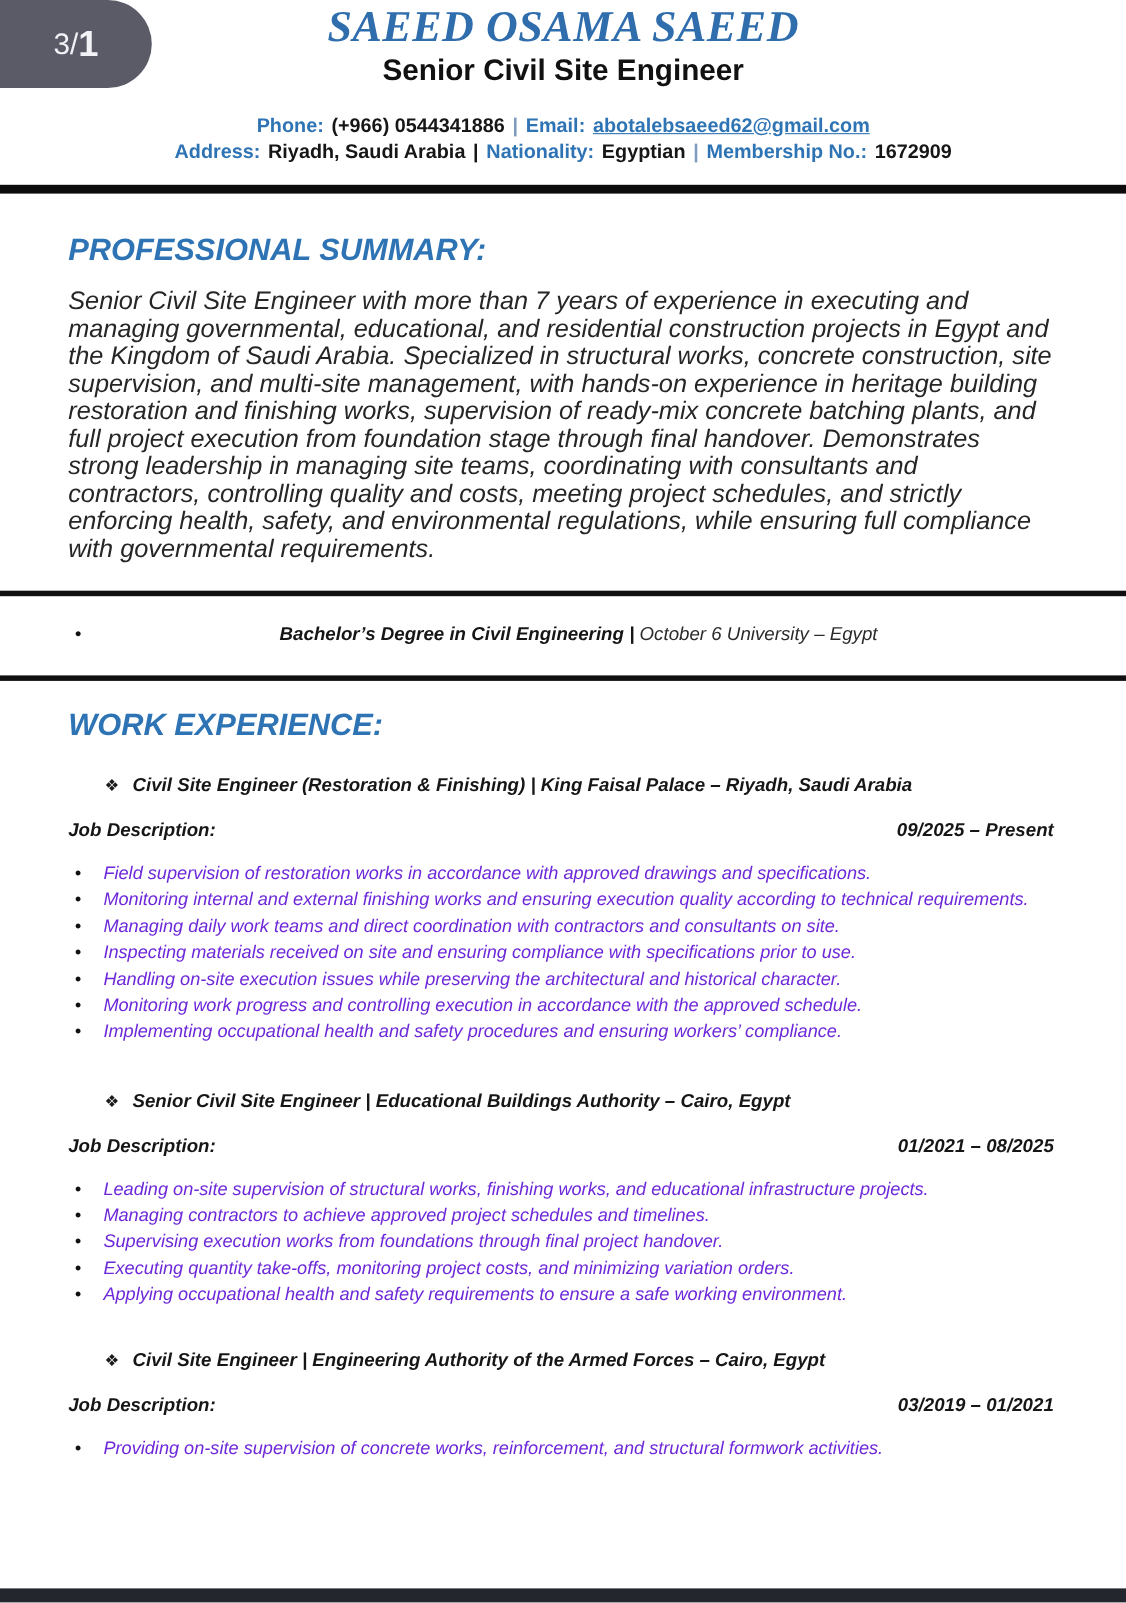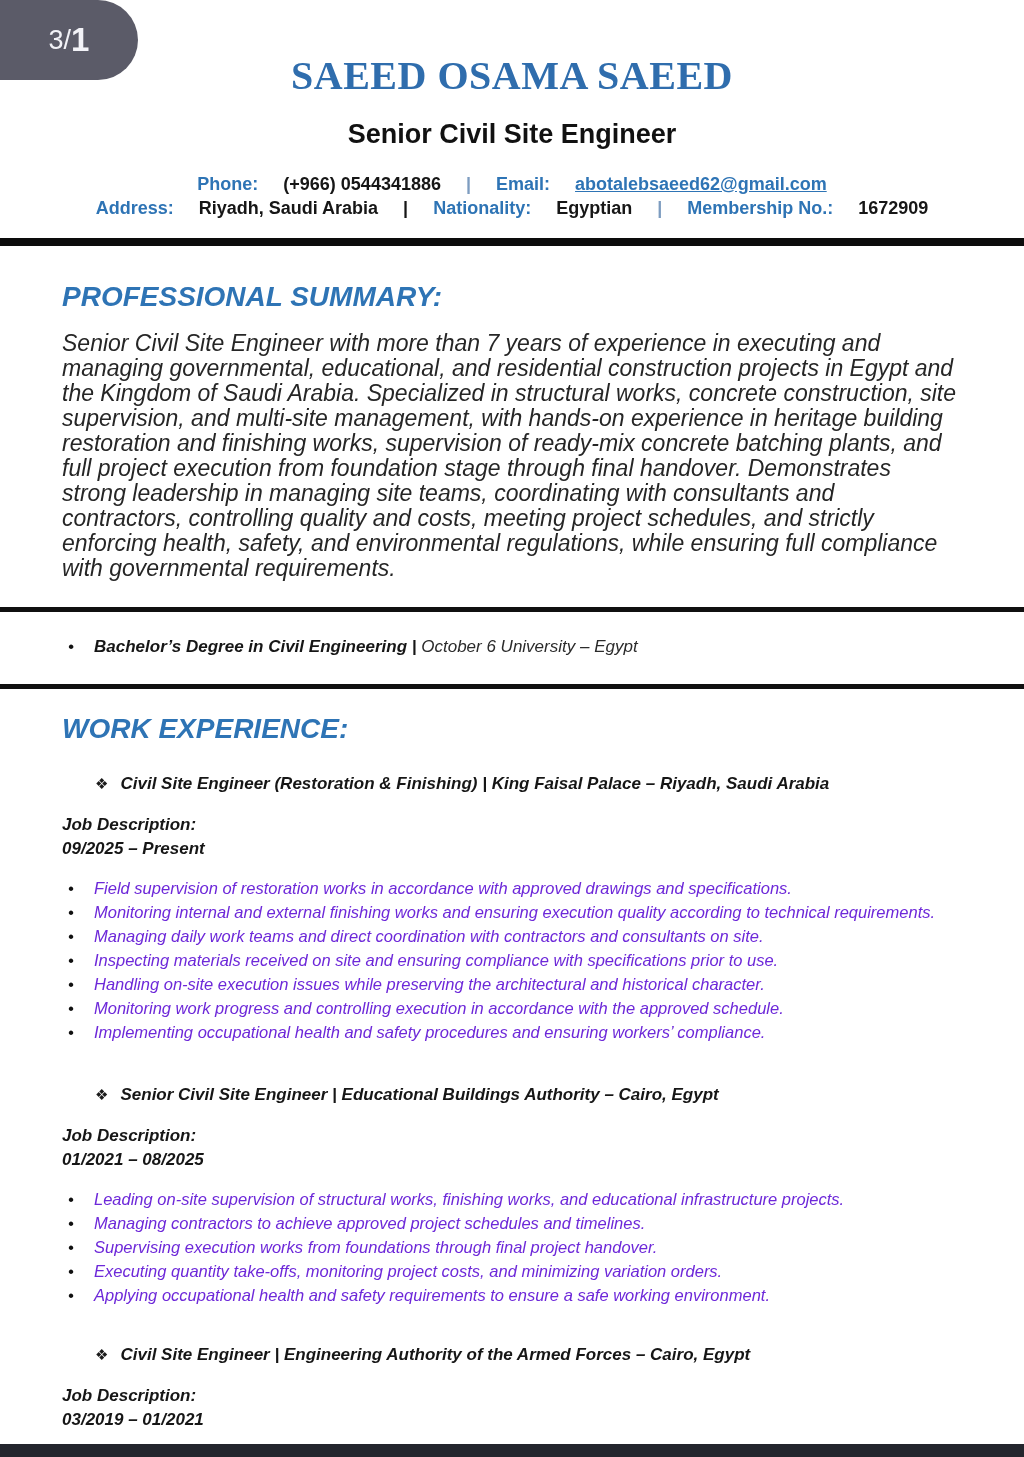--- a/index.html
+++ b/index.html
@@ -25,31 +25,31 @@
     width:138px;height:80px;
     background:var(--badge-gray);
     border-radius:0 42px 42px 0;
     display:flex;align-items:center;justify-content:center;
     color:#f2f2f7;
   }
   .badge-light{font-size:27px;font-weight:400;}
   .badge-bold{font-size:33px;font-weight:700;}
   
   .name{
-    margin-top:52px;text-align:center;
+    text-align:center;
     font-family:"Liberation Serif",serif;
     font-weight:700;font-size:40px;line-height:48px;
-    color:var(--name-blue);letter-spacing:0.5px;
+    color:var(--name-blue);letter-spacing:0.5px;font-style:italic;
   }
   .subtitle{
-    margin-top:18px;text-align:center;
+    text-align:center;
     font-size:27px;line-height:32px;font-weight:700;color:#111111;
   }
   .contact{
-    display:flex;justify-content:center;align-items:flex-end;gap:25px;
+    display:flex;justify-content:center;align-items:flex-end;gap:7px;
     font-size:18px;font-weight:700;line-height:24px;
   }
   .contact-1{margin-top:22px;}
   .contact-2{margin-top:0;}
   .lbl{color:var(--accent-blue);}
   .val{color:#161616;}
   .sep{color:var(--sep-light);font-weight:700;}
   .sepb{color:#161616;font-weight:700;}
   .link{color:var(--accent-blue);text-decoration:underline;cursor:pointer;}
   
@@ -74,42 +74,42 @@
   ul.bullets{list-style:none;margin-top:15px;}
   ul.bullets li{
     position:relative;padding-left:32px;
     font-size:16.5px;line-height:24px;color:#6d28d9;
   }
   ul.bullets li::before{
     content:"•";position:absolute;left:6px;top:0;color:#111111;
   }
   .edu-row{
     position:relative;margin-top:23px;padding-left:32px;
-    font-size:17px;line-height:24px;
+    font-size:17px;line-height:24px;text-align:center;
   }
   .edu-row::before{content:"•";position:absolute;left:6px;top:0;color:#111111;}
   .edu-bold{font-weight:700;color:#161616;}
   .edu-rest{color:#2b2b2b;}
   
   .job-title-row{
     padding-left:33px;
     font-size:17px;line-height:24px;font-weight:700;color:#161616;
     display:flex;align-items:baseline;
   }
   .job-1 .job-title-row{margin-top:25px;}
   .job-2 .job-title-row{margin-top:39px;}
   .job-3 .job-title-row{margin-top:36px;}
   .diamond{
     font-family:"DejaVu Sans",sans-serif;
     font-size:15px;margin-right:12px;color:#1a1a1a;font-weight:400;
   }
   .jd-row{
     margin-top:17px;
     display:flex;justify-content:space-between;align-items:baseline;
-    font-size:17px;line-height:24px;font-weight:700;color:#161616;flex-direction:column;
+    font-size:17px;line-height:24px;font-weight:700;color:#161616;
   }
   
   .footer-bar{
     position:absolute;left:0;right:0;bottom:0;height:13px;
     background:var(--footer-dark);
   }
 </style>
 </head>
 <body>
 

